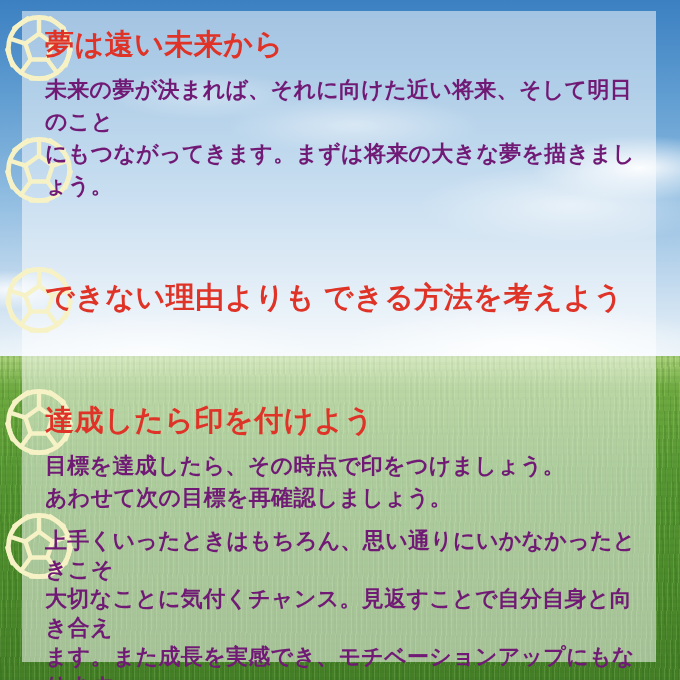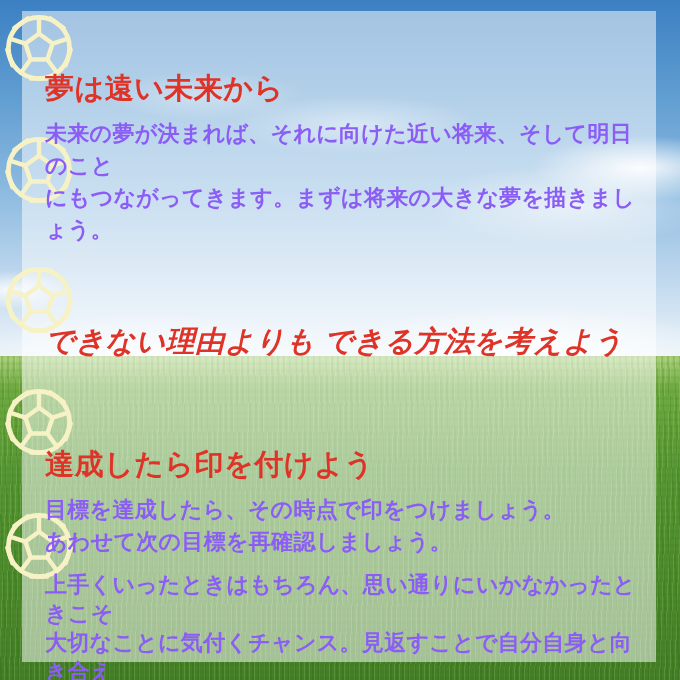--- a/index.html
+++ b/index.html
@@ -32,28 +32,28 @@
   
   .panel{
     position:absolute;left:22px;top:11px;width:634px;height:651px;
     background:rgba(255,255,255,.52);
   }
   
   .ball{position:absolute;left:5px;width:68px;height:68px;z-index:2;}
   .ball svg{display:block;width:100%;height:100%;}
   .b1{top:14px;} .b2{top:136px;} .b3{top:266px;} .b4{top:388px;} .b5{top:512px;}
   
-  .section{position:absolute;left:45px;width:608px;z-index:3;margin-top:44px;}
-  .s1{top:27px;} .s2{top:151px;} .s3{top:280px;font-style:italic;} .s4{top:403px;} .s5{top:526px;}
+  .section{position:absolute;left:45px;width:608px;z-index:3;}
+  .s1{top:27px;} .s2{top:151px;} .s3{top:280px;} .s4{top:403px;} .s5{top:526px;}
   .heading{
     margin:0 0 13px 0;font-size:29px;line-height:34px;font-weight:bold;
     color:#df3328;white-space:nowrap;letter-spacing:.5px;
   }
   .body{
-    margin:0;font-size:22px;line-height:32px;font-weight:600;color:#8b5cf6;
+    margin:0;font-size:22px;line-height:32px;font-weight:600;color:#701a75;
     white-space:pre-line;letter-spacing:.3px;
   }
   .s5 .body{line-height:29px;}
 </style>
 </head>
 <body>
 
 <div class="stage">
 
   <div class="sky"></div>

